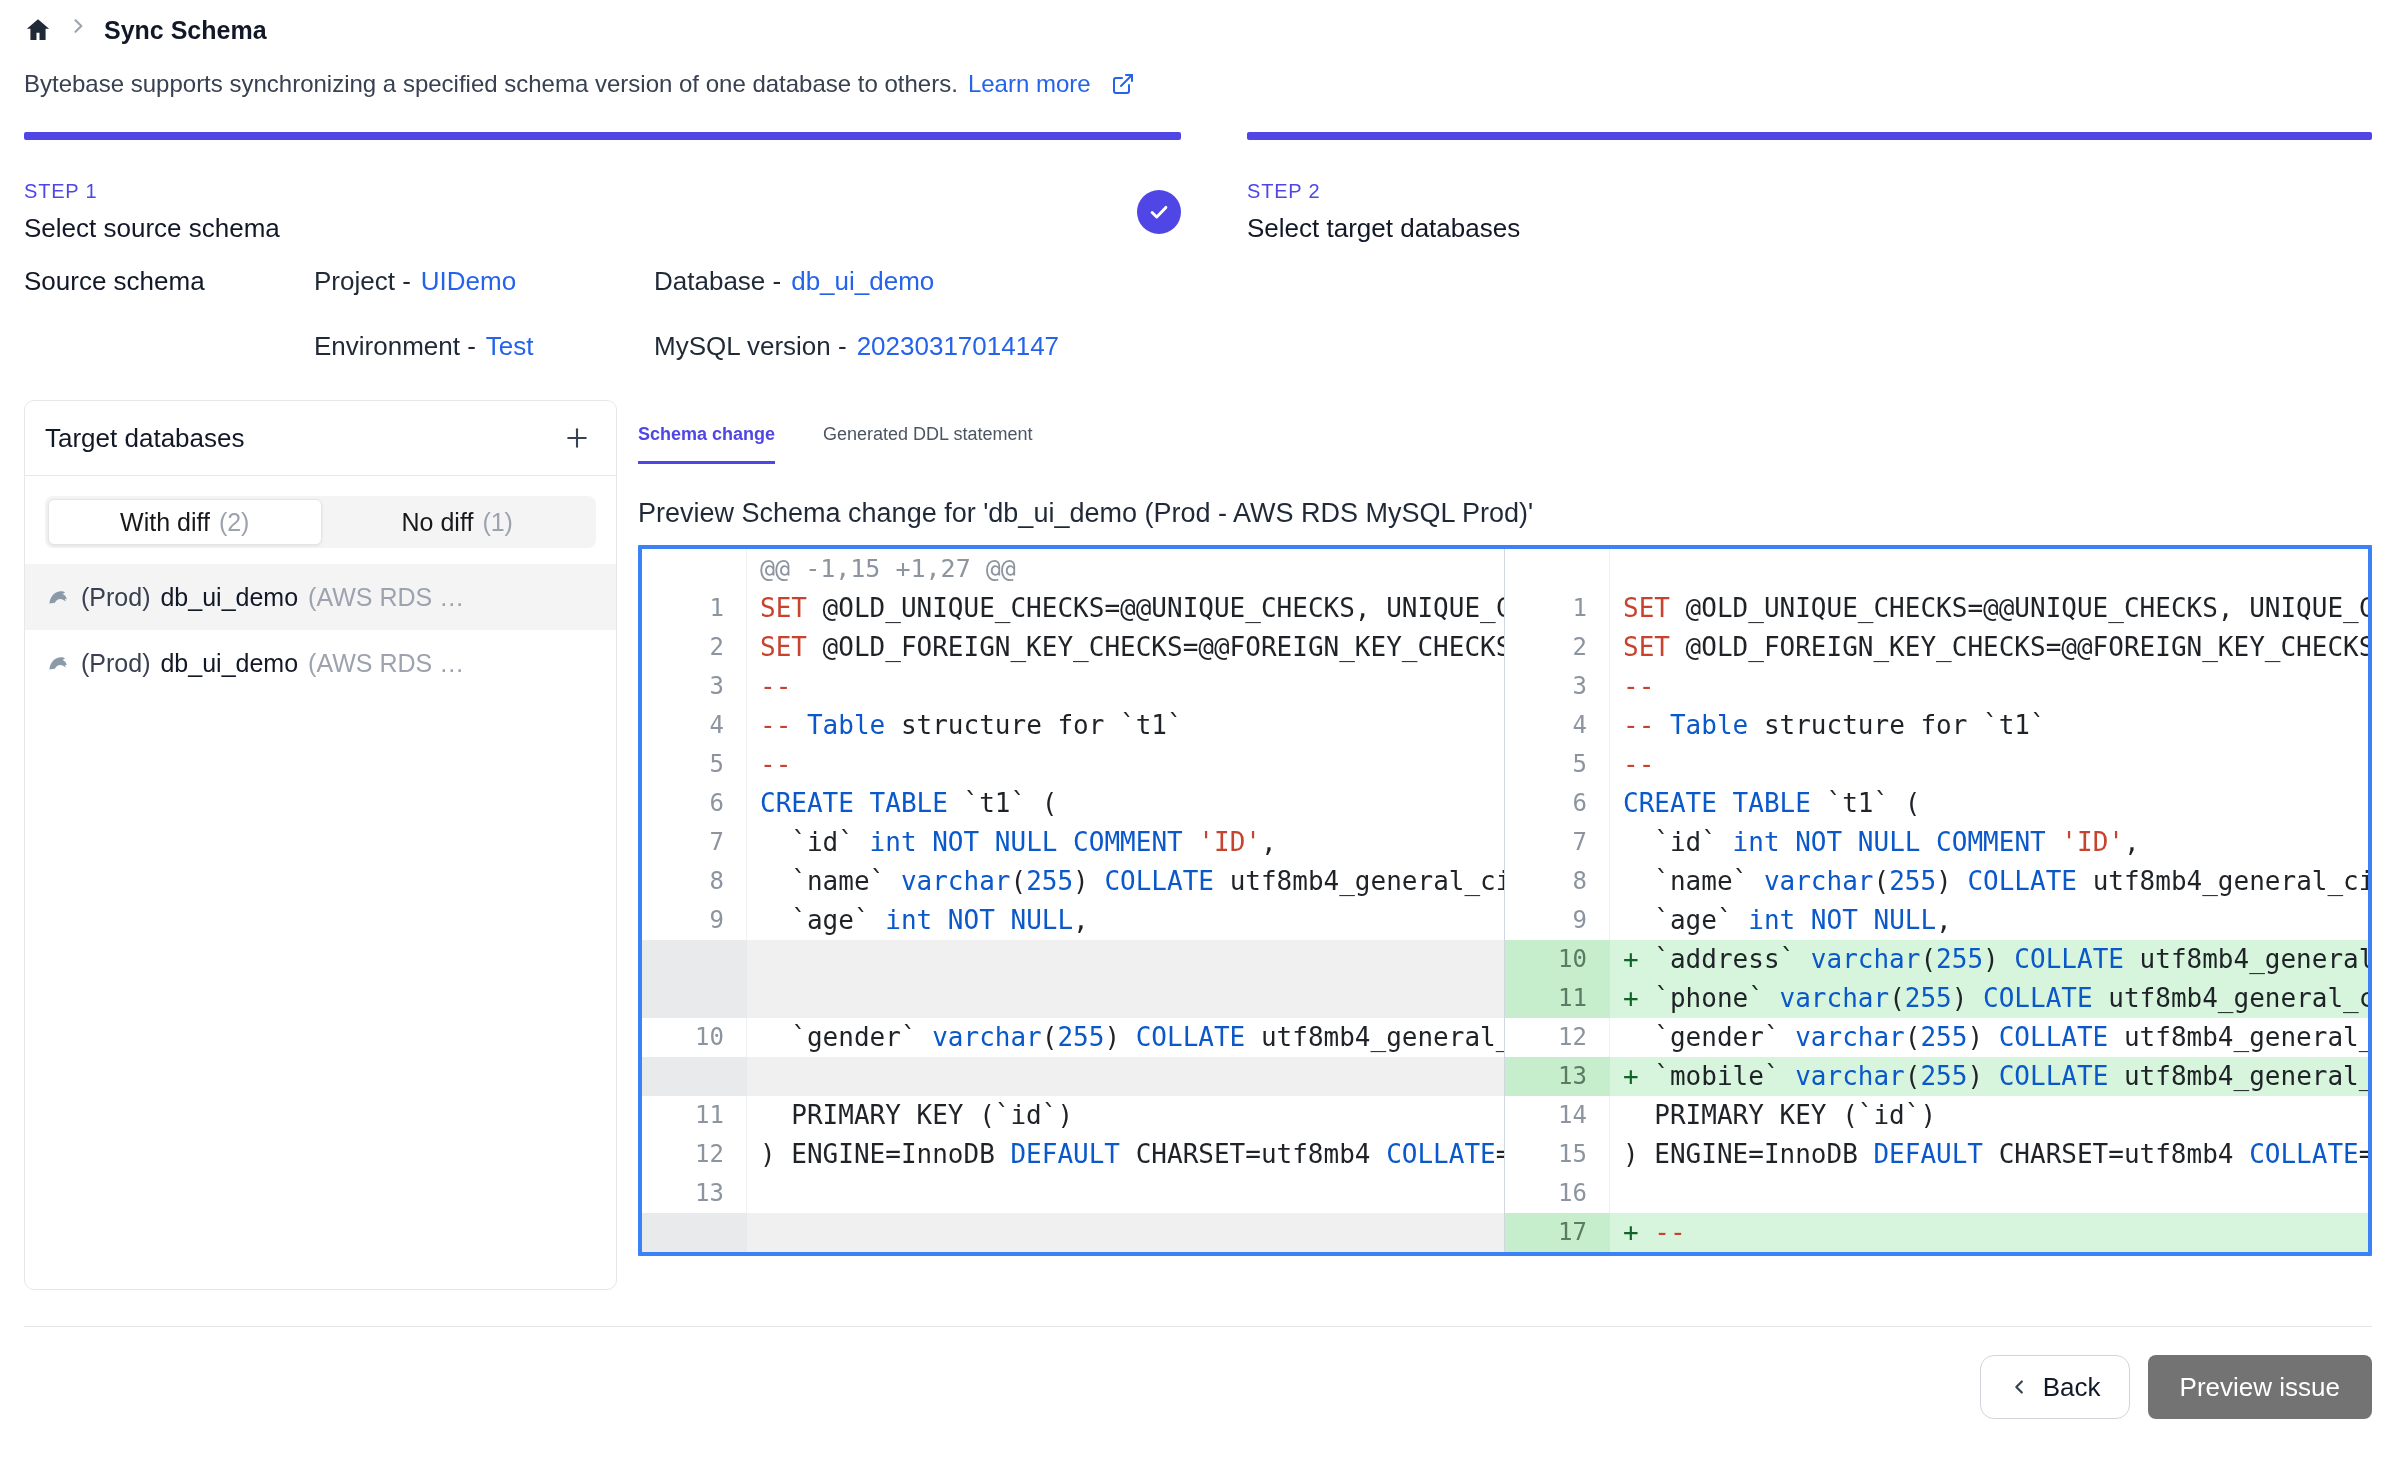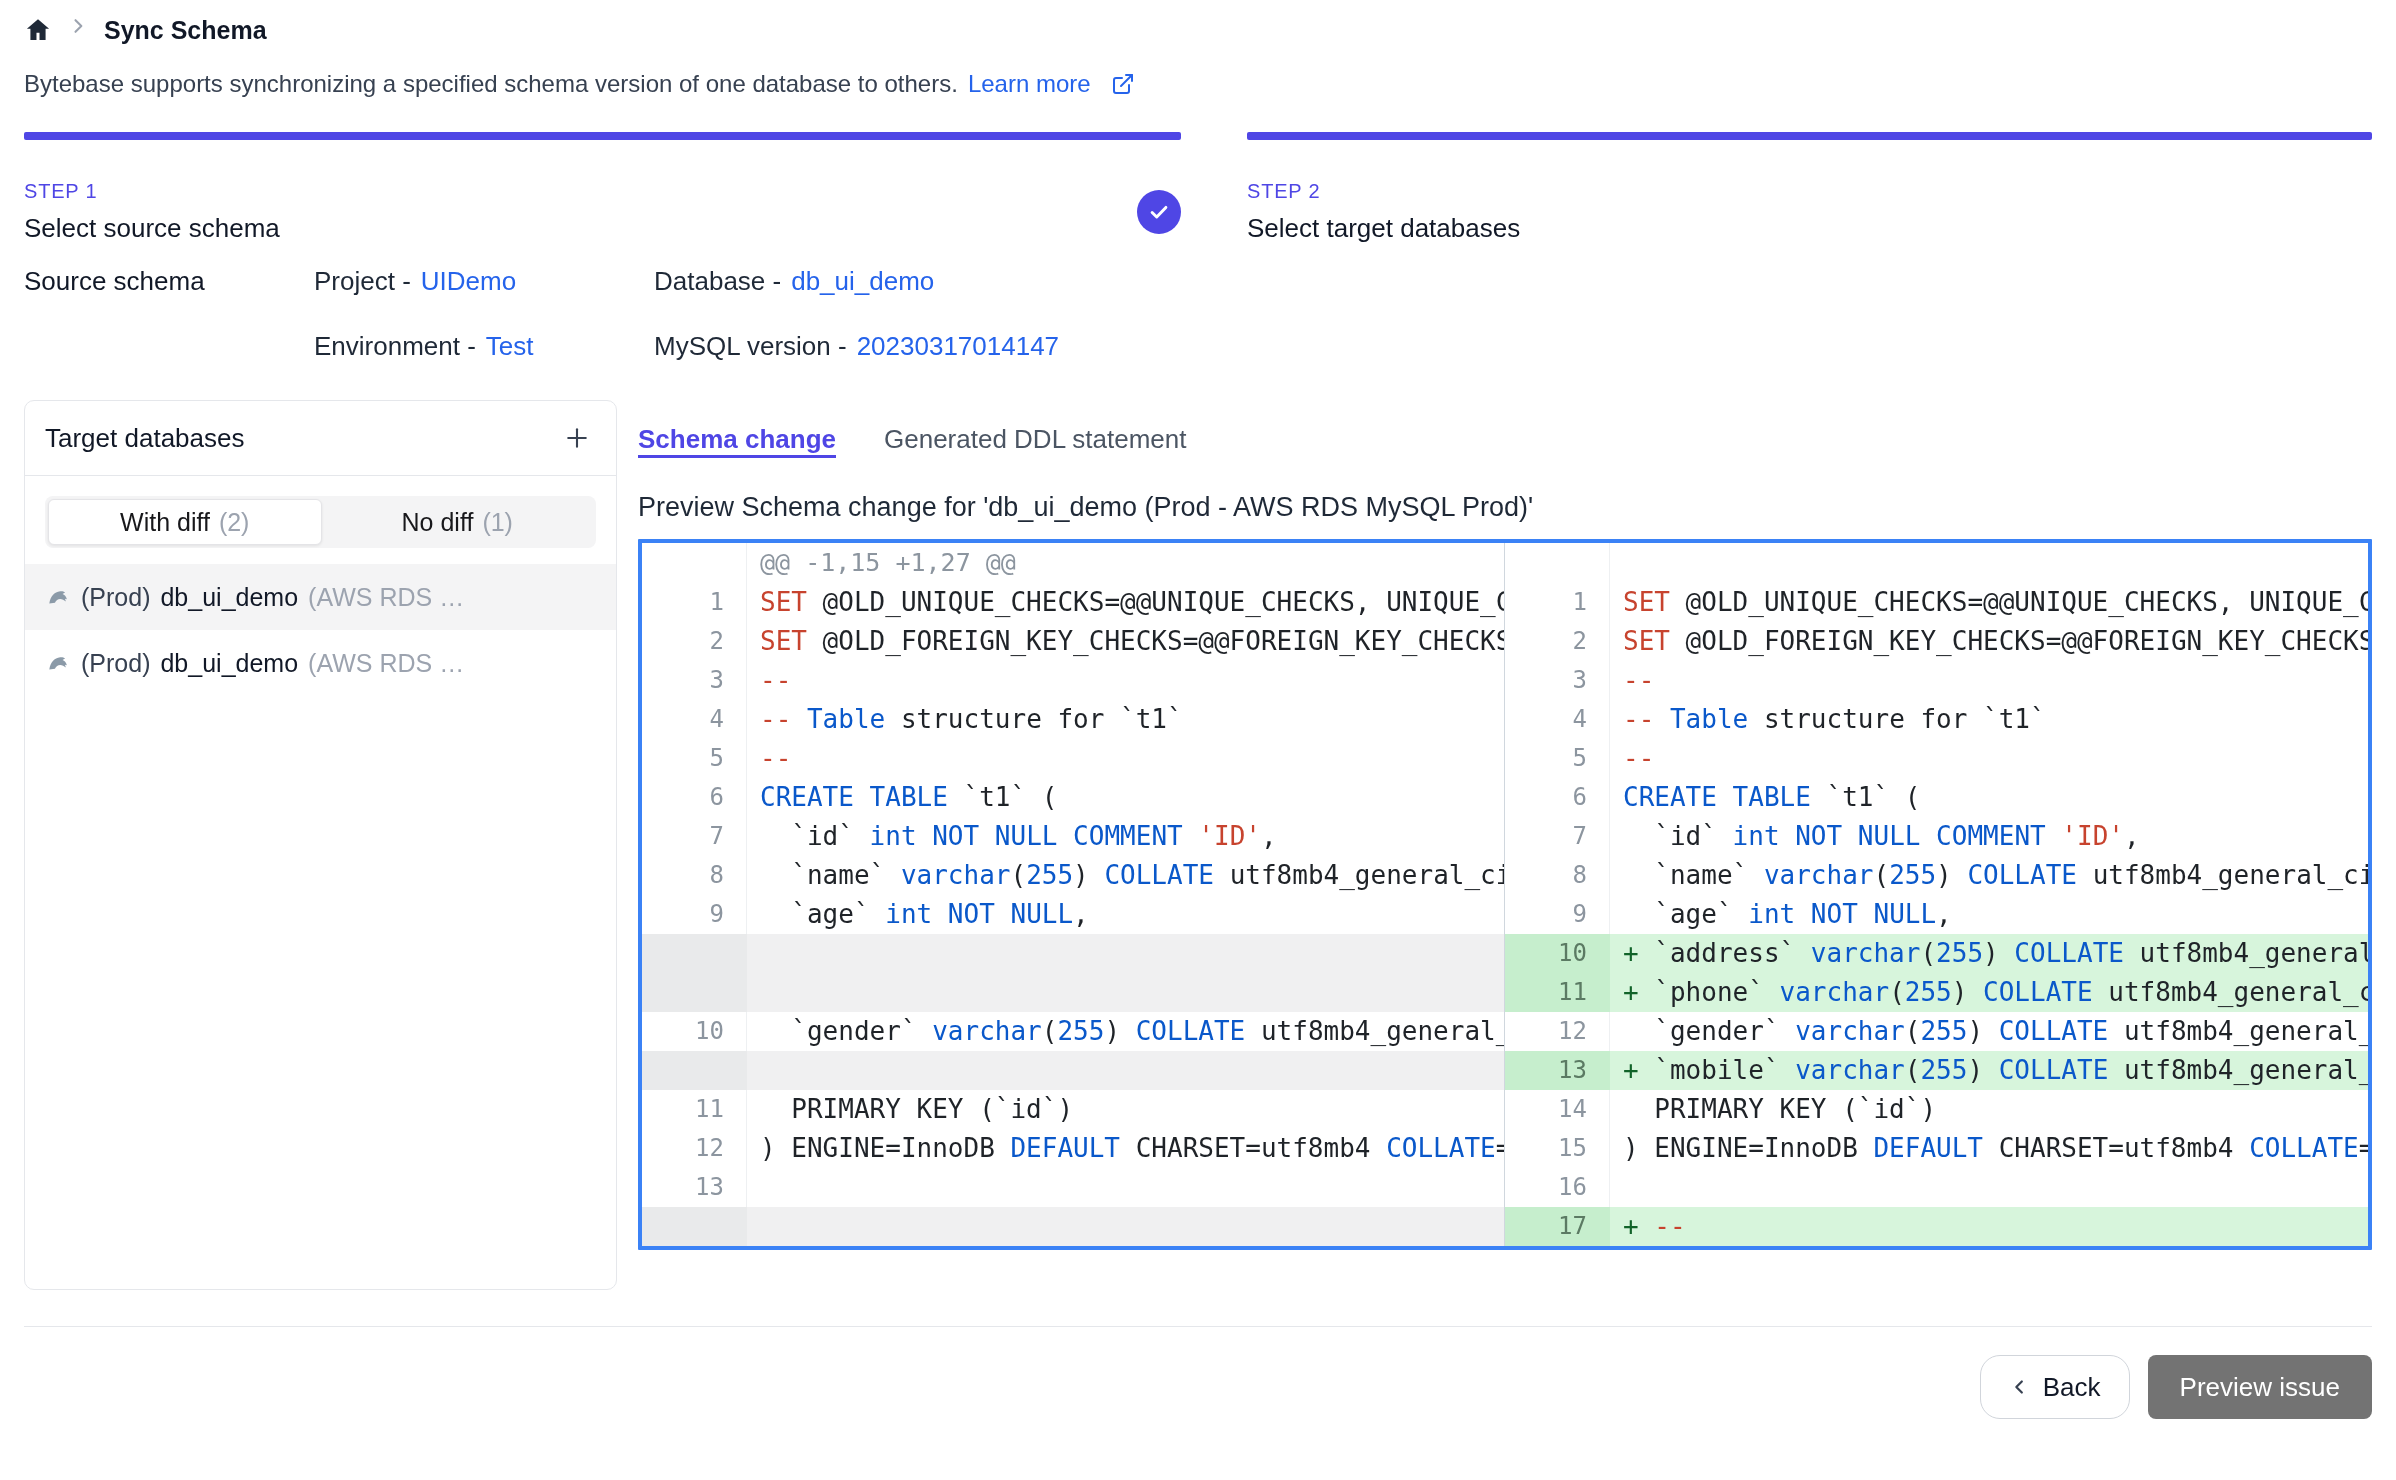--- a/index.html
+++ b/index.html
@@ -44,21 +44,21 @@
   .db-list{margin-top:6px}
   .db-item{display:flex;align-items:center;gap:10px;height:66px;padding:0 20px;font-size:25px;cursor:pointer}
   .db-item.selected{background:#f4f4f5}
   .db-env{color:#374151;flex:none}
   .db-name{color:#111827;font-weight:500;flex:none}
   .db-detail{color:#9ca3af;max-width:176px;overflow:hidden;text-overflow:ellipsis;white-space:nowrap}
 
   
   .right-col{flex:1;min-width:0;padding-top:24px}
   .tabs{display:flex;gap:48px}
-  .tab{font-size:26px;padding-bottom:0;cursor:pointer;color:#4b5563}
+  .tab{font-size:18px;padding-bottom:16px;cursor:pointer;color:#4b5563}
   .tab.active{color:#4f46e5;font-weight:600;border-bottom:3px solid #4f46e5}
   .preview-title{margin-top:34px;font-size:27px;color:#1f2937;font-weight:500}
 
   
   .diff{margin-top:16px;border:4px solid #3b82f6;border-radius:1px;display:flex;overflow:hidden}
   .pane{width:50%;min-width:0}
   .pane-left{border-right:1px solid #d0d7de}
   .drow{display:flex;height:39px;line-height:39px;font-family:"DejaVu Sans Mono",monospace;font-size:26px;color:#1f2328}
   .dnum{flex:none;width:105px;text-align:right;padding-right:22px;color:#8c959f;font-size:24px;border-right:1px solid #eef0f2}
   .dcode{flex:1;min-width:0;overflow:hidden;white-space:pre;padding-left:13px}
@@ -70,21 +70,21 @@
   .k-blank .dnum{background:#e9eaeb;border-right-color:#e9eaeb}
   .tk-kw{color:#0a58ca}
   .tk-red{color:#c7432e}
   .tk-str{color:#c7432e}
   .tk-num{color:#0a58ca}
   .sign{color:#116329}
 
   
   .footer-divider{margin-top:36px;border-top:1px solid #e5e7eb}
   .footer{display:flex;justify-content:flex-end;gap:18px;margin-top:28px;padding-bottom:30px}
-  .btn-back{display:flex;align-items:center;gap:12px;height:64px;padding:0 28px;border:1px solid #d1d5db;border-radius:20px;background:#fff;font-size:26px;color:#111827;cursor:pointer;font-family:inherit}
+  .btn-back{display:flex;align-items:center;gap:12px;height:64px;padding:0 28px;border:1px solid #d1d5db;border-radius:14px;background:#fff;font-size:26px;color:#111827;cursor:pointer;font-family:inherit}
   .btn-primary{height:64px;padding:0 32px;border:none;border-radius:8px;background:#737373;color:#fff;font-size:26px;cursor:pointer;font-family:inherit}
 </style>
 </head>
 <body>
 
 <div class="page">
 
   <div class="breadcrumb">
     <span style="display:flex;cursor:pointer">
       <svg width="28" height="28" viewBox="0 0 24 24">

